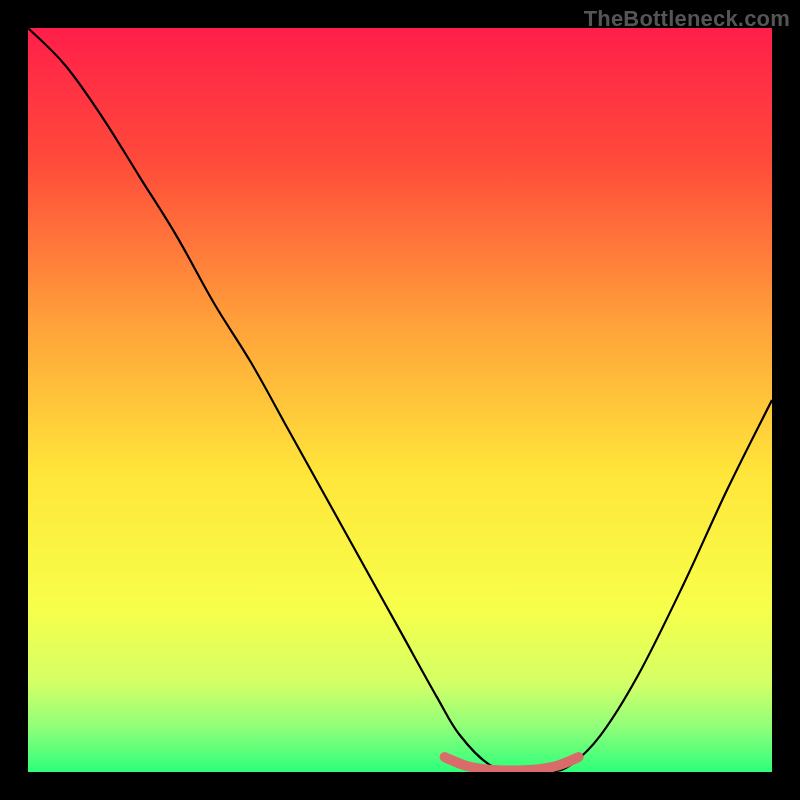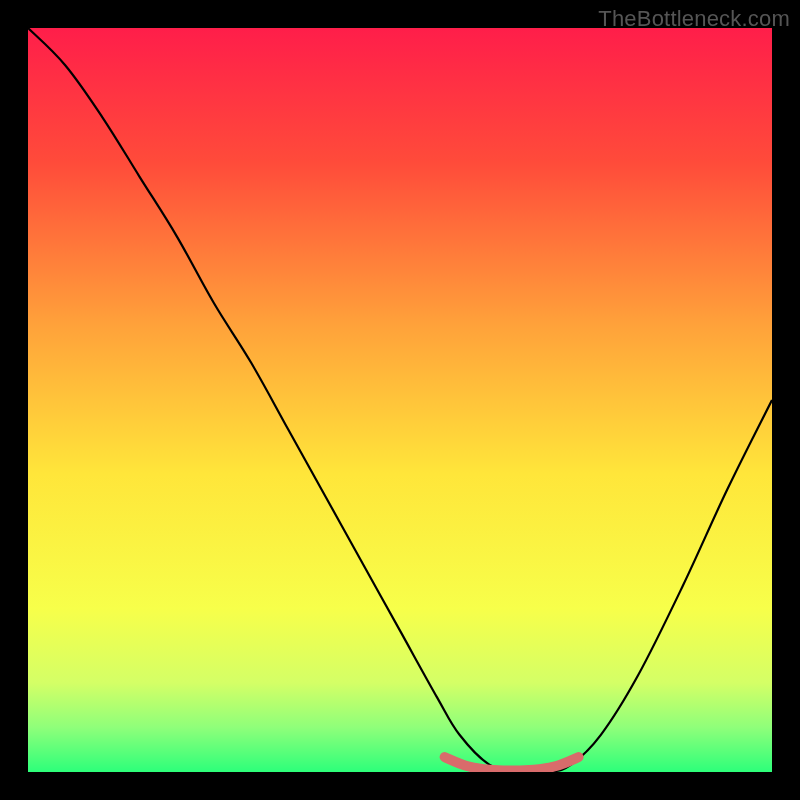--- a/index.html
+++ b/index.html
@@ -10,21 +10,21 @@
     position: relative;
     font-family: Arial, sans-serif;
     overflow: hidden;
   }
   .watermark {
     position: absolute;
     top: 6px;
     right: 10px;
     color: #555;
     font-size: 22px;
-    font-weight: 400;
+    font-weight: 700;
     z-index: 10;
     letter-spacing: 0.2px;
   }
   .plot {
     position: absolute;
     left: 28px;
     top: 28px;
     width: 744px;
     height: 744px;
   }

